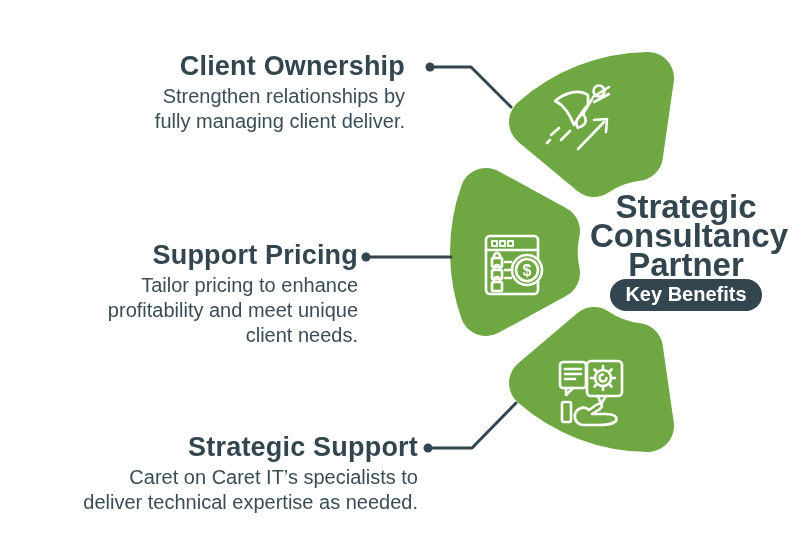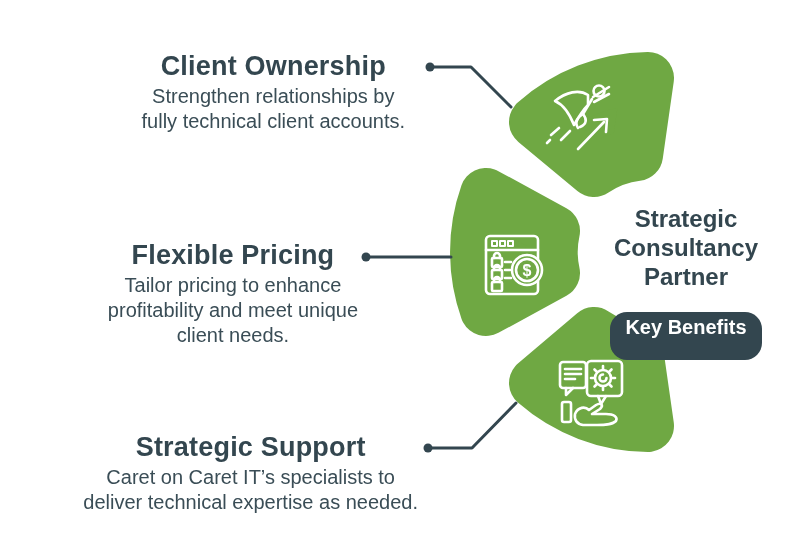--- a/index.html
+++ b/index.html
@@ -1,44 +1,44 @@
 <!DOCTYPE html>
 <html><head>
 <meta charset="utf-8">
 <style>
   html,body { margin:0; padding:0; background:#ffffff; }
   .canvas {
     position:relative; width:800px; height:533px; overflow:hidden;
     background:#ffffff; font-family:"Liberation Sans", sans-serif;
   }
   .diagram-svg { position:absolute; left:0; top:0; }
-  .benefit { position:absolute; text-align:center; color:#33464f; }
+  .benefit { position:absolute; text-align:right; color:#33464f; }
   .benefit .b-title {
     margin:0; font-size:27px; line-height:28px; font-weight:800;
     letter-spacing:0.2px; color:#33464f;
   }
   .benefit .b-desc {
     margin:4px 0 0; font-size:20px; line-height:25px;
     white-space:pre-line; color:#3a4d56;
   }
   #benefit-1 { top:52px;  right:395px; }
   #benefit-2 { top:241px; right:442px; }
   #benefit-3 { top:433px; right:382px; }
   .center-block {
     position:absolute; left:590px; top:192px; width:192px;
     text-align:center; color:#33464f;
   }
   .main-title {
-    margin:12px; font-size:24px; line-height:29px; font-weight:800;
+    margin:0; font-size:33px; line-height:29px; font-weight:800;
     white-space:pre-line; color:#33464f;
   }
   .badge {
-    display:inline-block; margin-top:9px; background:#33464f; color:#ffffff;
+    display:inline-block; background:#33464f; color:#ffffff;
     font-size:20px; font-weight:700; line-height:20px;
-    padding:5px 15px 23px; border-radius:17px;
+    padding:5px 15px 7px; border-radius:17px;
   }
 </style>
 </head>
 <body>
 
 <div class="canvas">
 
   <svg class="diagram-svg" width="800" height="533" viewBox="0 0 800 533">
 
     <g fill="#6fa843" stroke="#6fa843" stroke-width="52" stroke-linejoin="round" stroke-linecap="round">
@@ -116,25 +116,25 @@
       <path d="M53,18 L55.5,15.5"></path>
       <path d="M50.5,24 A3.5,3.5 0 1 1 47,20.5"></path>
       <rect x="6" y="48" width="9" height="20" rx="2"></rect>
       <path d="M19,60 C22,53 29,52 33,56 L40,51 C45,48 48,51 44,55 L36,60 L50,60 C58,60 62,63 60,67 C56,71 48,71 41,71 L27,71 C21,70 18,66 19,60"></path>
     </g>
   </svg>
 
   <div class="benefit" id="benefit-1">
     <h2 class="b-title">Client Ownership</h2>
     <p class="b-desc">Strengthen relationships by
-fully technical client accounts.</p>
+fully managing client deliver.</p>
   </div>
 
   <div class="benefit" id="benefit-2">
-    <h2 class="b-title">Flexible Pricing</h2>
+    <h2 class="b-title">Support Pricing</h2>
     <p class="b-desc">Tailor pricing to enhance
 profitability and meet unique
 client needs.</p>
   </div>
 
   <div class="benefit" id="benefit-3">
     <h2 class="b-title">Strategic Support</h2>
     <p class="b-desc">Caret on Caret IT’s specialists to
 deliver technical expertise as needed.</p>
   </div>

